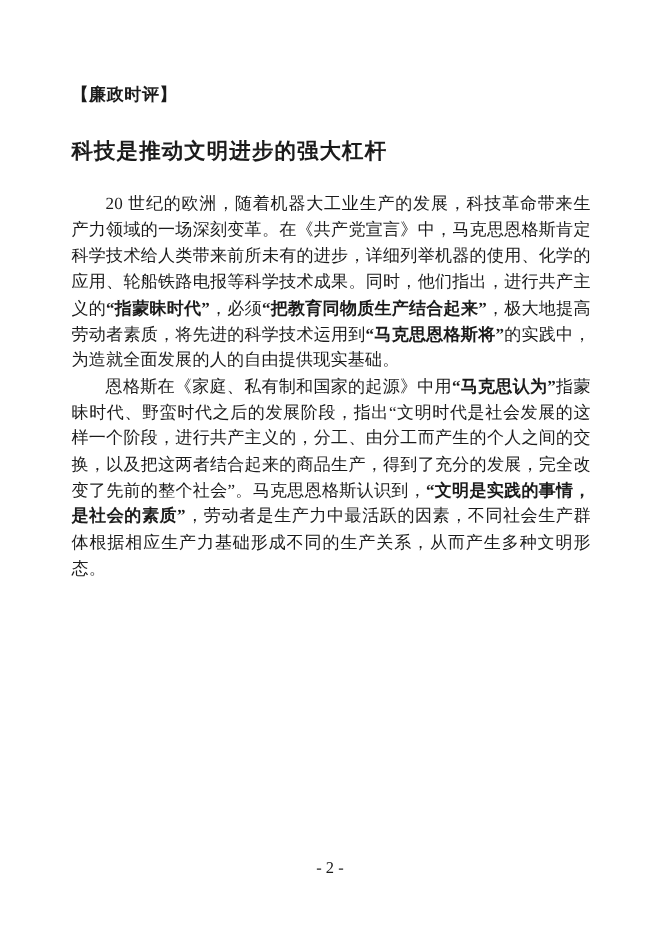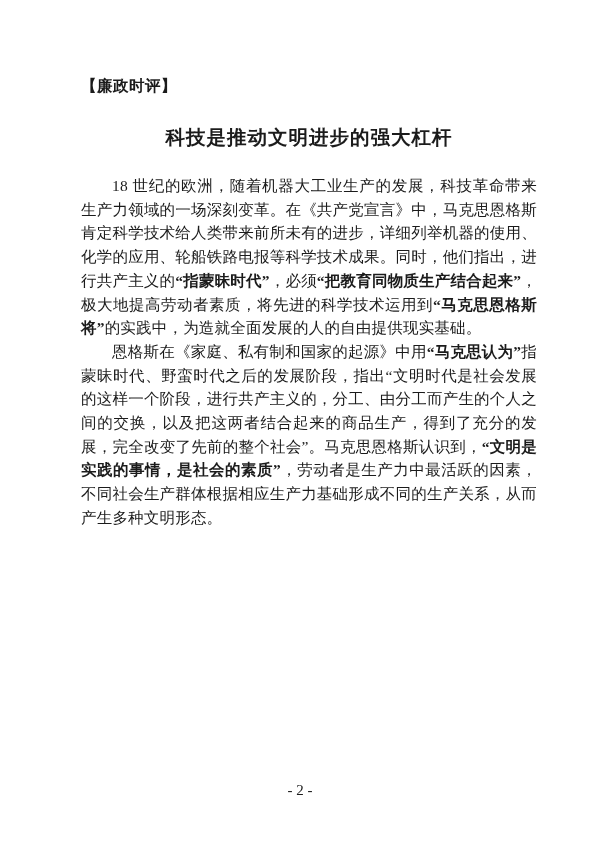--- a/index.html
+++ b/index.html
@@ -5,34 +5,32 @@
     html, body { margin: 0; padding: 0; background: #ffffff; }
     .page {
       position: relative;
       width: 600px;
       height: 822px;
       background: #ffffff;
       font-family: "Liberation Serif", "DejaVu Serif", serif;
       color: #1b1b1b;
       overflow: hidden;
       box-sizing: border-box;
-      padding-left: 16px;
     }
     .content {
       padding: 76px 63px 0 65px;
       box-sizing: border-box;
     }
     .header-tag {
       font-size: 15.5px;
       font-weight: bold;
       letter-spacing: 0.5px;
     }
     .doc-title {
       margin-top: 27px;
-      text-align: center;
       font-size: 19.5px;
       font-weight: bold;
       letter-spacing: 1px;
     }
     .body-text { margin-top: 23px; }
     .body-text p {
       margin: 0;
       font-size: 15.5px;
       line-height: 23.7px;
       text-align: justify;
@@ -52,18 +50,18 @@
     }
   </style>
 </head>
 <body>
 
 <div class="page">
   <div class="content">
     <div class="header-tag">【廉政时评】</div>
     <div class="doc-title">科技是推动文明进步的强大杠杆</div>
     <div class="body-text">
-        <p><span>18 世纪的欧洲，随着机器大工业生产的发展，科技革命带来生产力领域的一场深刻变革。在《共产党宣言》中，马克思恩格斯肯定科学技术给人类带来前所未有的进步，详细列举机器的使用、化学的应用、轮船铁路电报等科学技术成果。同时，他们指出，进行共产主义的</span><span class="bold">“指蒙昧时代”</span><span>，必须</span><span class="bold">“把教育同物质生产结合起来”</span><span>，极大地提高劳动者素质，将先进的科学技术运用到</span><span class="bold">“马克思恩格斯将”</span><span>的实践中，为造就全面发展的人的自由提供现实基础。</span></p>
+        <p><span>20 世纪的欧洲，随着机器大工业生产的发展，科技革命带来生产力领域的一场深刻变革。在《共产党宣言》中，马克思恩格斯肯定科学技术给人类带来前所未有的进步，详细列举机器的使用、化学的应用、轮船铁路电报等科学技术成果。同时，他们指出，进行共产主义的</span><span class="bold">“指蒙昧时代”</span><span>，必须</span><span class="bold">“把教育同物质生产结合起来”</span><span>，极大地提高劳动者素质，将先进的科学技术运用到</span><span class="bold">“马克思恩格斯将”</span><span>的实践中，为造就全面发展的人的自由提供现实基础。</span></p>
         <p><span>恩格斯在《家庭、私有制和国家的起源》中用</span><span class="bold">“马克思认为”</span><span>指蒙昧时代、野蛮时代之后的发展阶段，指出“文明时代是社会发展的这样一个阶段，进行共产主义的，分工、由分工而产生的个人之间的交换，以及把这两者结合起来的商品生产，得到了充分的发展，完全改变了先前的整个社会”。马克思恩格斯认识到，</span><span class="bold">“文明是实践的事情，是社会的素质”</span><span>，劳动者是生产力中最活跃的因素，不同社会生产群体根据相应生产力基础形成不同的生产关系，从而产生多种文明形态。</span></p>
       </div>
   </div>
   <div class="page-number">- 2 -</div>
 </div>
 
 </body></html>

